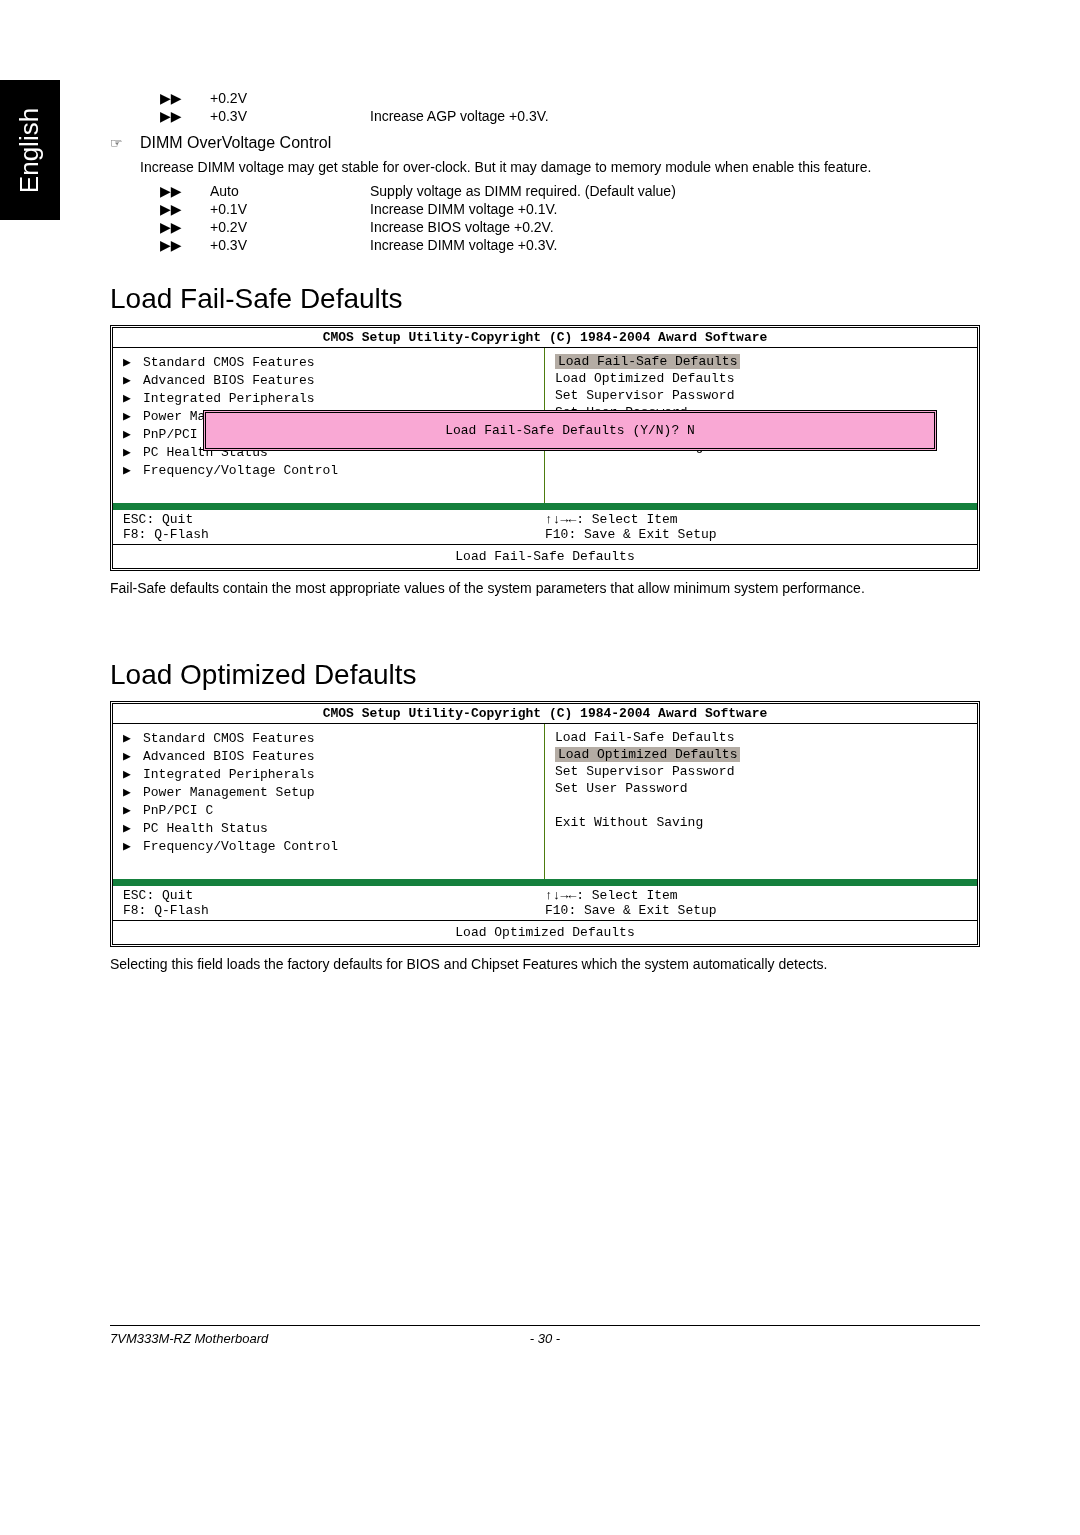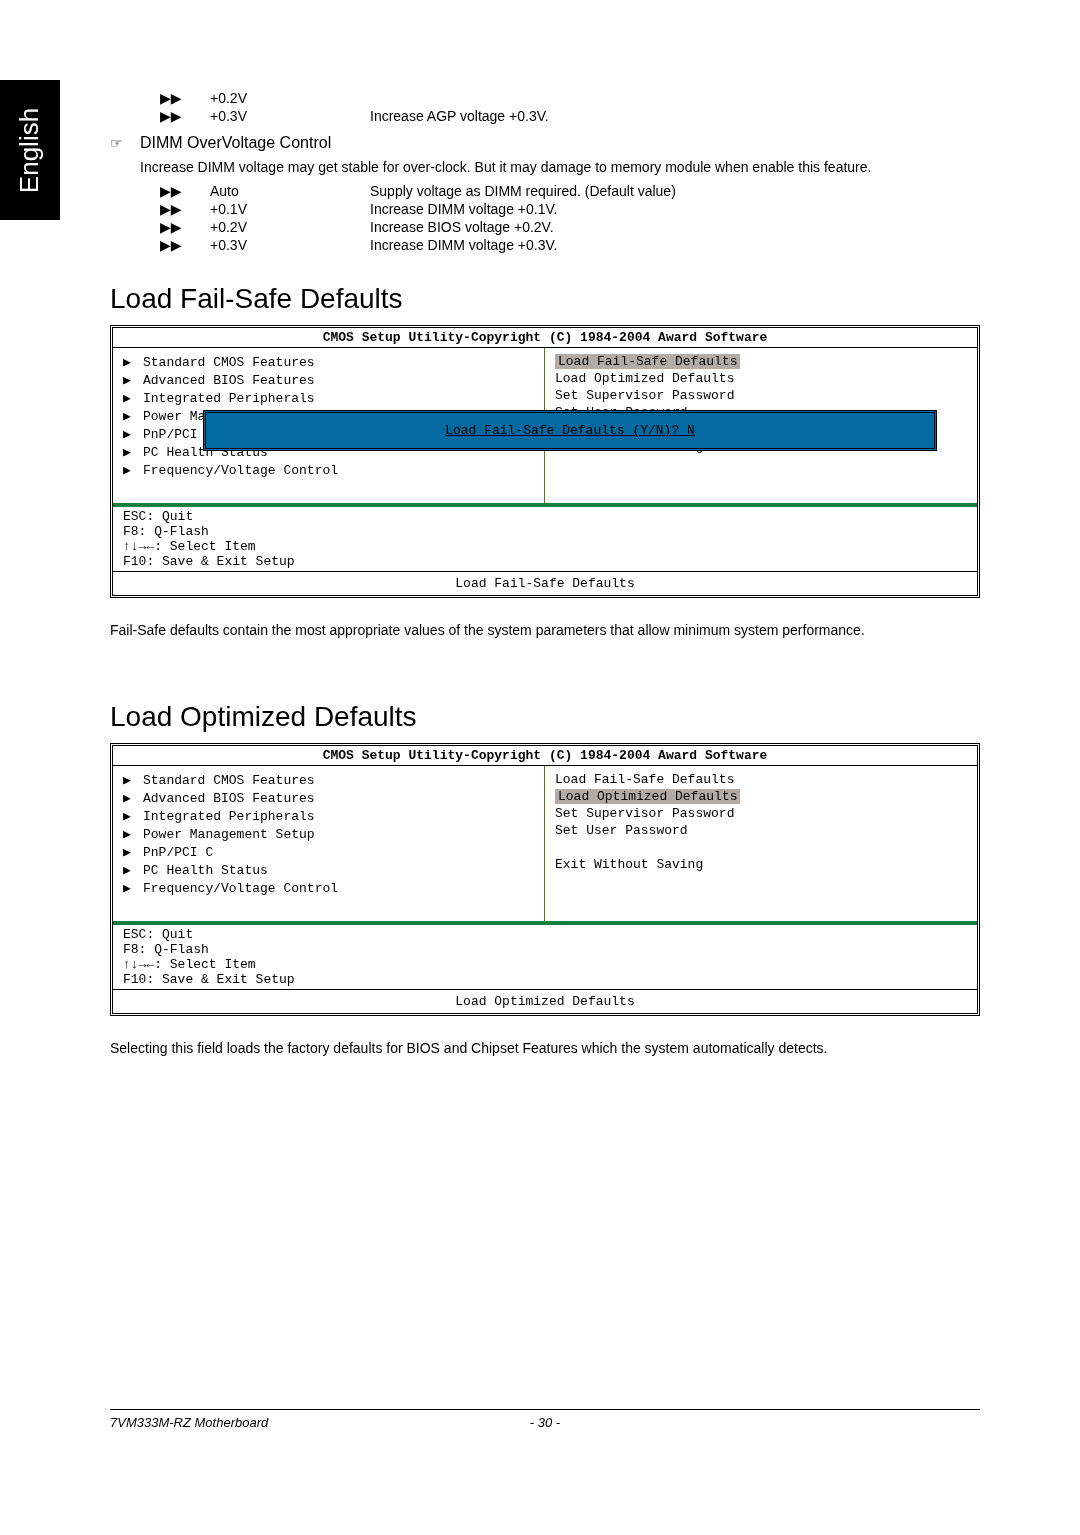--- a/index.html
+++ b/index.html
@@ -112,43 +112,41 @@
       background: #b4aca4;
       display: inline-block;
       padding: 0 3px;
     }
     .dialog-overlay {
       position: absolute;
       top: 62px;
       left: 90px;
       right: 40px;
       border: 3px double #000;
-      background: #0369a1;
+      background: #f9a8d4;
       padding: 10px 40px;
       text-align: center;
       z-index: 5;
-      text-decoration: underline;
     }
     .bios-footer1 {
-      border-top: 4px solid #15803d;
+      border-top: 7px solid #15803d;
       display: flex;
       padding: 2px 10px;
-      flex-direction: column;
     }
     .bios-footer1 > div {
       width: 50%;
     }
     .bios-footer2 {
       border-top: 1px solid #000;
       text-align: center;
       padding: 4px 0;
     }
     .after-text {
       font-size: 14px;
-      margin: 22px 0;
+      margin: 7px 0;
       line-height: 1.5;
       text-align: justify;
     }
     .page-footer {
       border-top: 1px solid #000;
       margin-top: 350px;
       display: flex;
       justify-content: space-between;
       padding: 5px 0;
       font-size: 13px;

